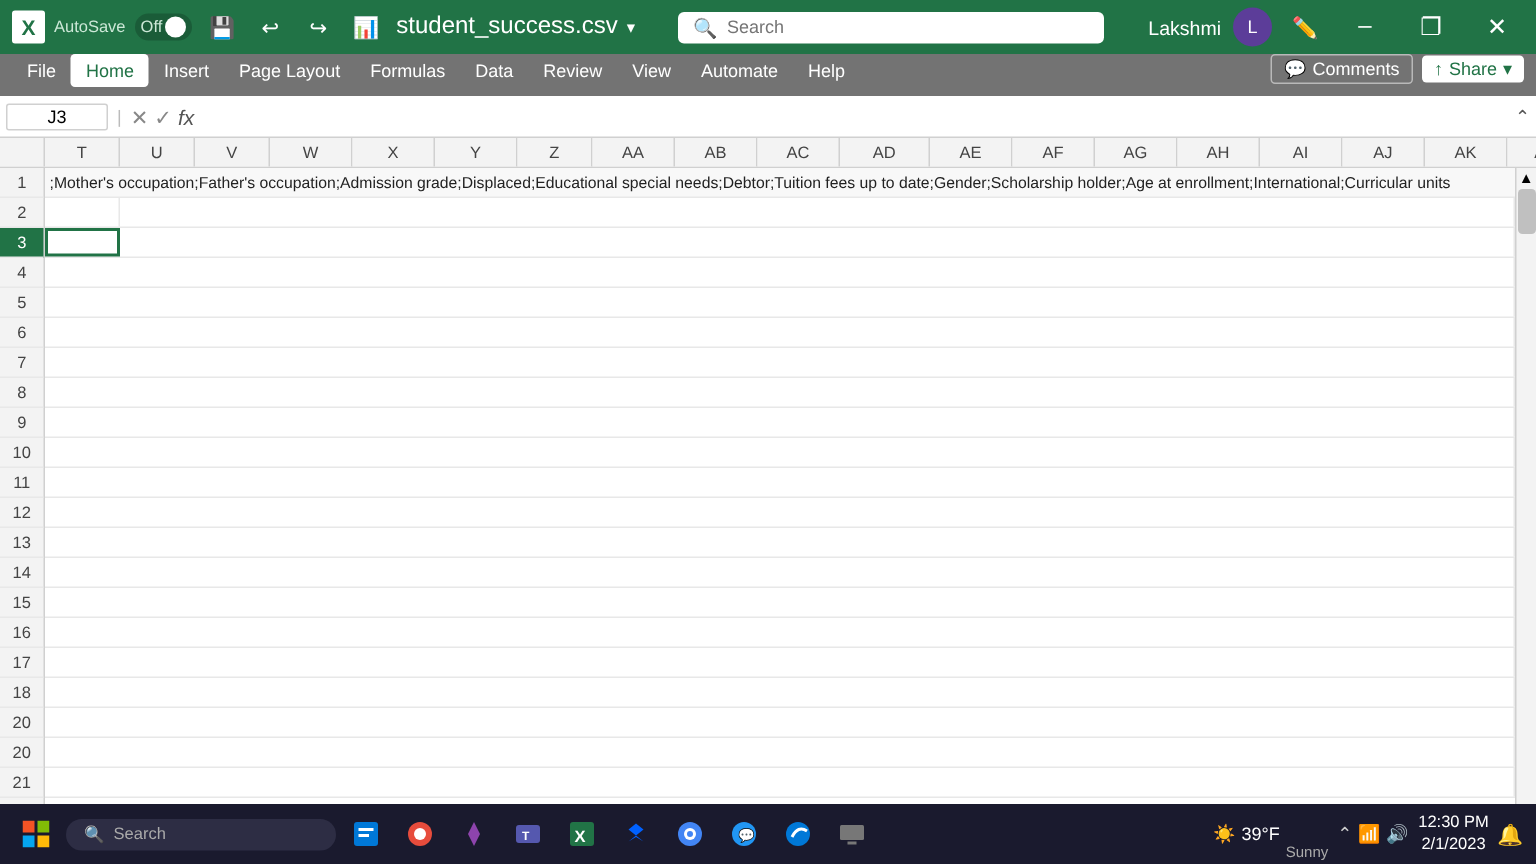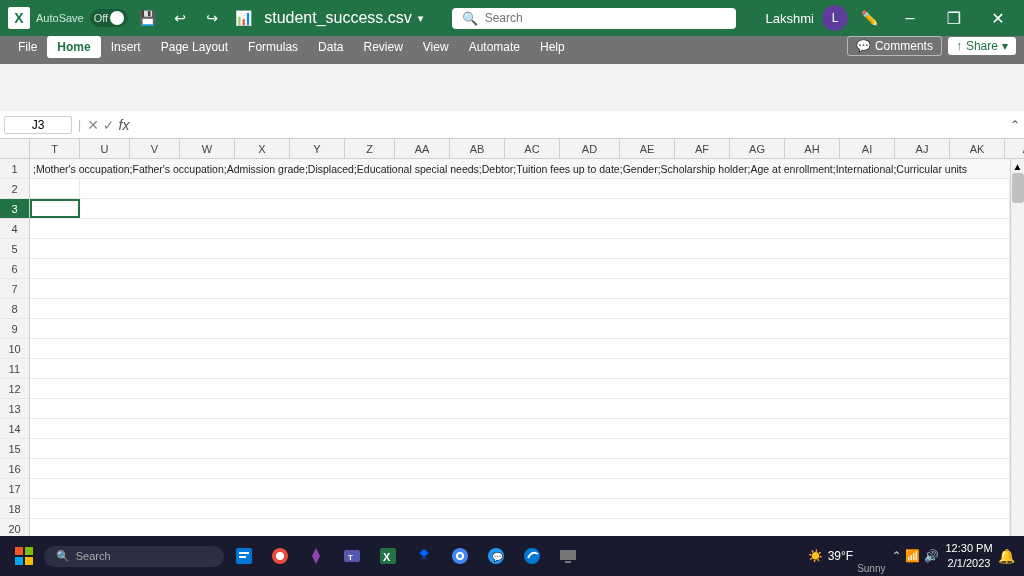--- a/index.html
+++ b/index.html
@@ -101,21 +101,21 @@
       height: 28px;
       padding: 0 8px;
     }
     .ribbon-tab {
       color: white;
       font-size: 12px;
       padding: 4px 10px;
       cursor: pointer;
       border-radius: 3px;
     }
-    .ribbon-tab.active { background: white; color: #217346; font-weight: 700; }
+    .ribbon-tab.active { background: white; color: #217346; font-weight: 400; }
     .ribbon-right {
       margin-left: auto;
       display: flex;
       gap: 6px;
       align-items: center;
     }
     .comments-btn {
       display: flex; align-items: center; gap: 4px;
       border: 1px solid rgba(255,255,255,0.5);
       color: white; border-radius: 3px;
@@ -129,21 +129,20 @@
 
     
     #formula-bar {
       display: flex;
       align-items: center;
       background: white;
       border-bottom: 1px solid #d0d0d0;
       height: 28px;
       padding: 0 4px;
       gap: 4px;
-      margin-top: 47px;
     }
     #cell-ref {
       width: 68px;
       border: 1px solid #d0d0d0;
       border-radius: 2px;
       padding: 1px 4px;
       font-size: 12px;
       text-align: center;
     }
     .formula-dividers {

